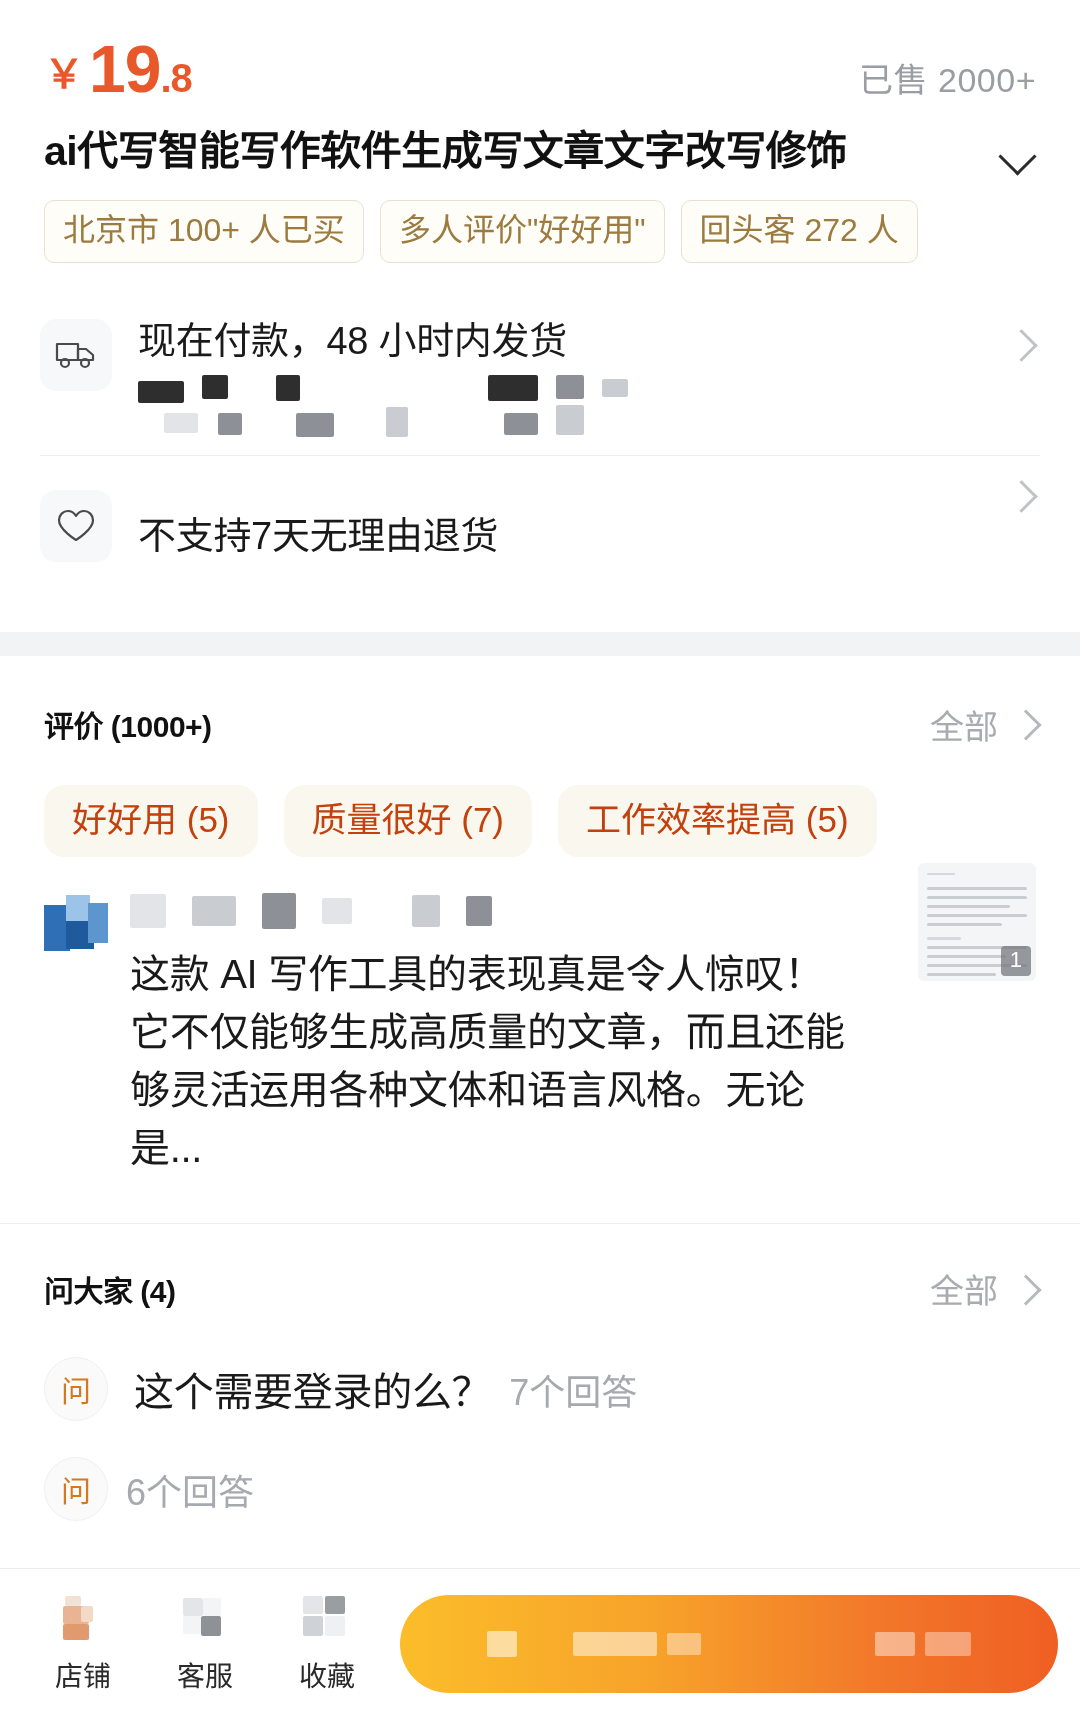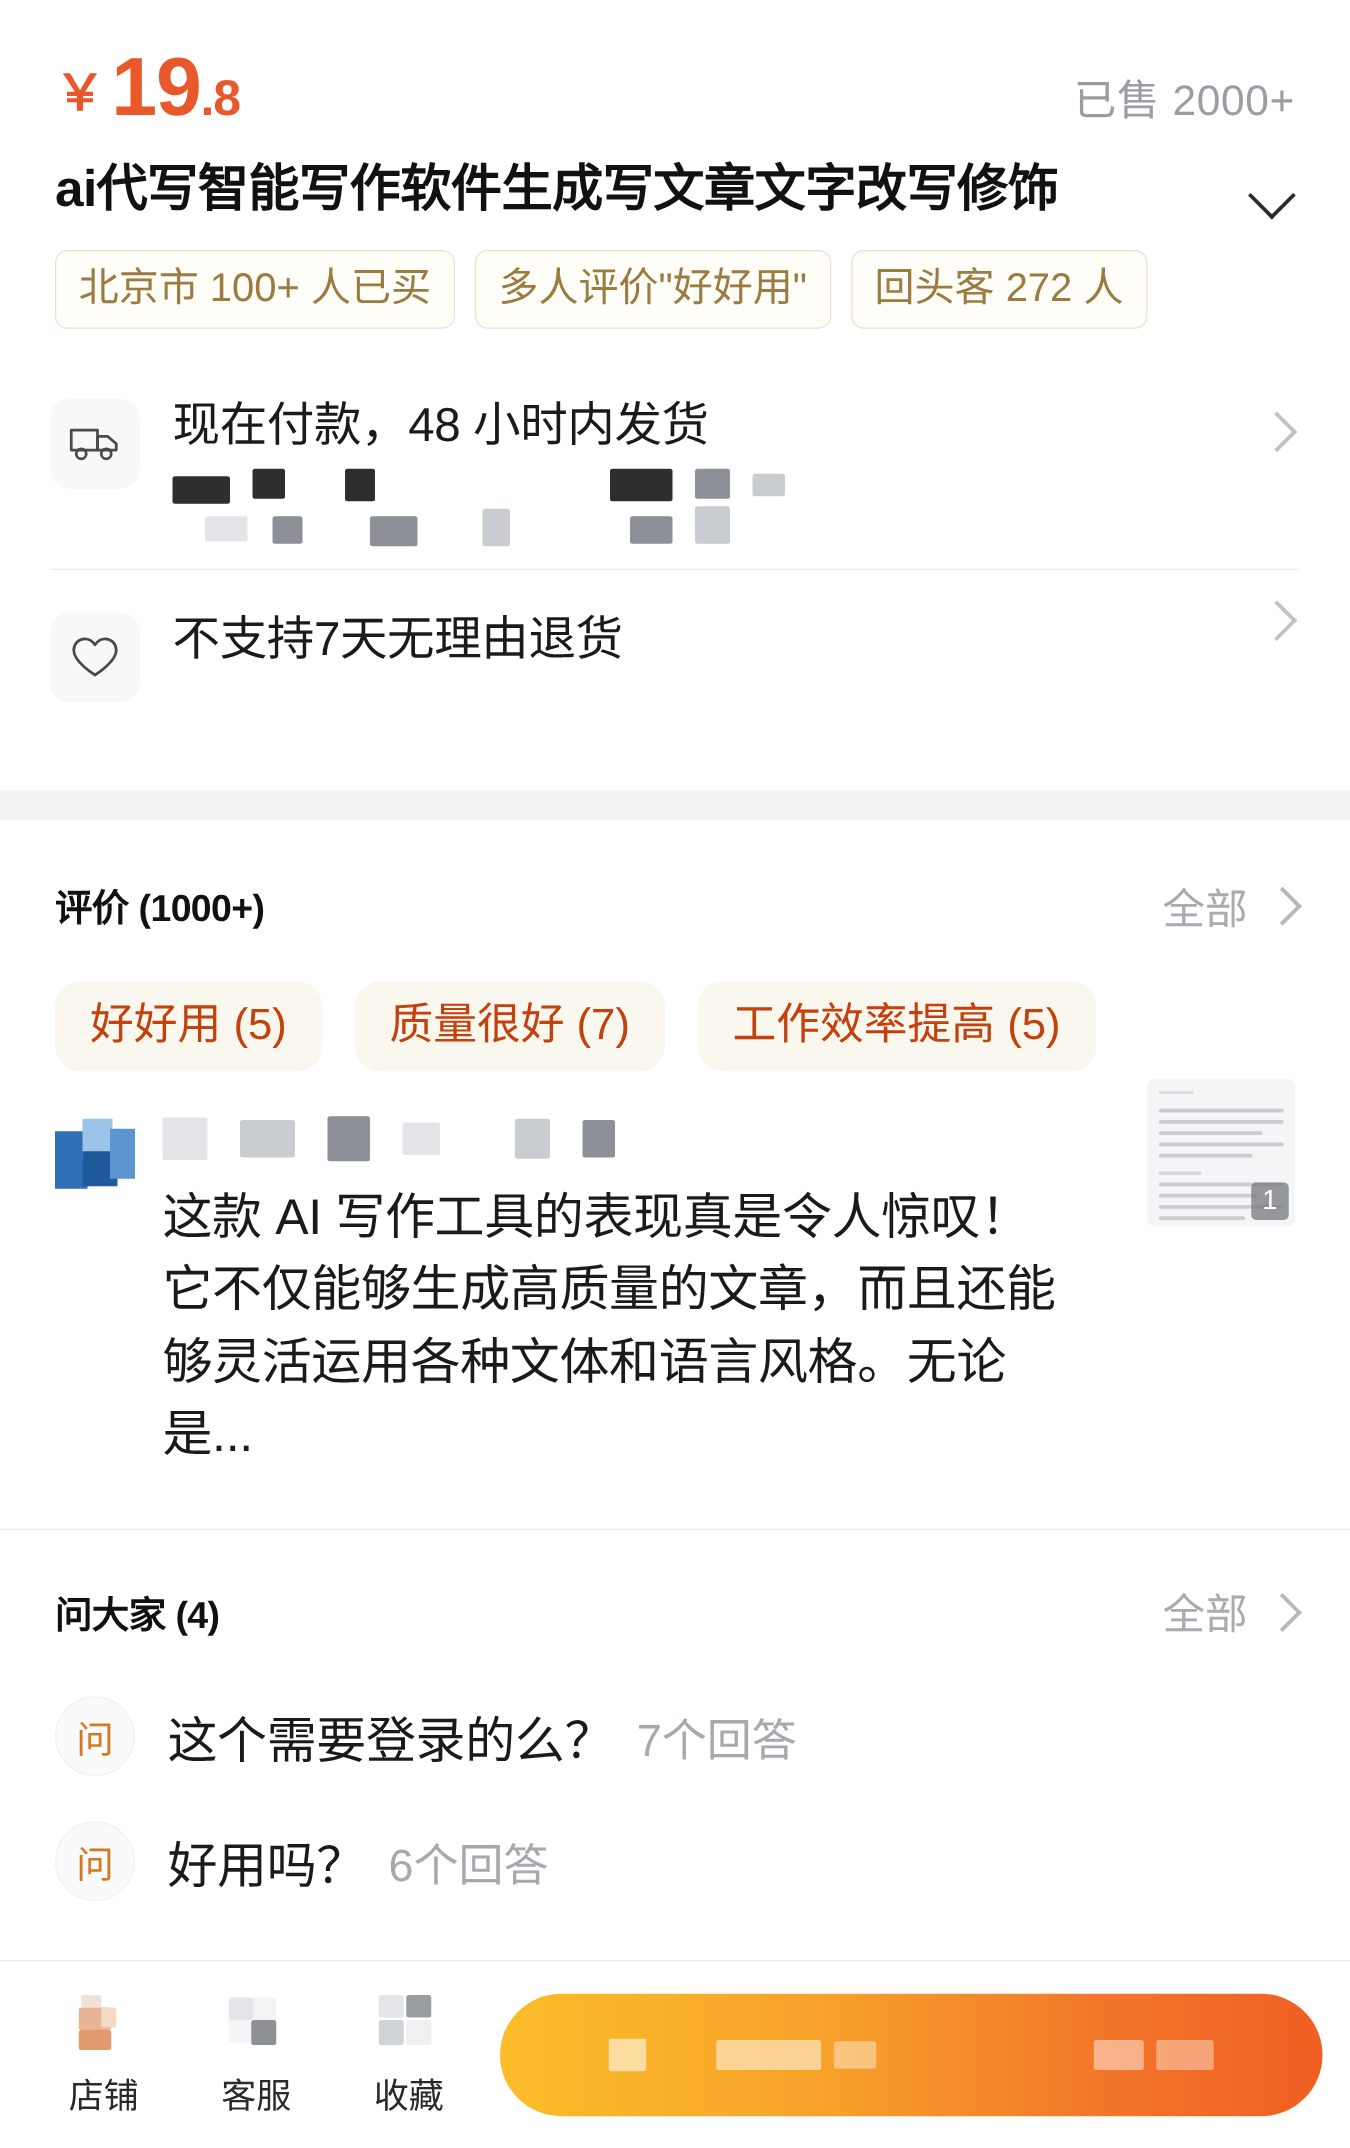--- a/index.html
+++ b/index.html
@@ -123,20 +123,21 @@
     margin: 34px 40px 0 40px;
   }
   .service-row {
     display: flex;
     align-items: flex-start;
     padding: 20px 0 18px 0;
     position: relative;
   }
   .service-row + .service-row {
     border-top: 1px solid #efefef;
+    align-items: flex-end;
   }
   .svc-icon {
     width: 72px;
     height: 72px;
     flex: 0 0 72px;
     border-radius: 16px;
     background: #f7f8fa;
     display: flex;
     align-items: center;
     justify-content: center;
@@ -542,21 +543,20 @@
   </div>
 
   <div class="qa-list">
     <div class="qa-row">
       <div class="qa-badge">问</div>
       <div class="qa-text">这个需要登录的么？</div>
       <div class="qa-count">7个回答</div>
     </div>
     <div class="qa-row">
       <div class="qa-badge">问</div>
-      <div class="qa-text">好用吗？</div>
       <div class="qa-count">6个回答</div>
     </div>
   </div>
 
   <div class="bottom-bar">
 
     <div class="bb-item">
       <div class="bb-icon" style="position:relative;">
         <span class="pix" style="position:absolute;left:10px;top:2px;width:16px;height:10px;background:#f0e2d6;"></span>
         <span class="pix" style="position:absolute;left:8px;top:12px;width:26px;height:18px;background:#e8b494;"></span>

